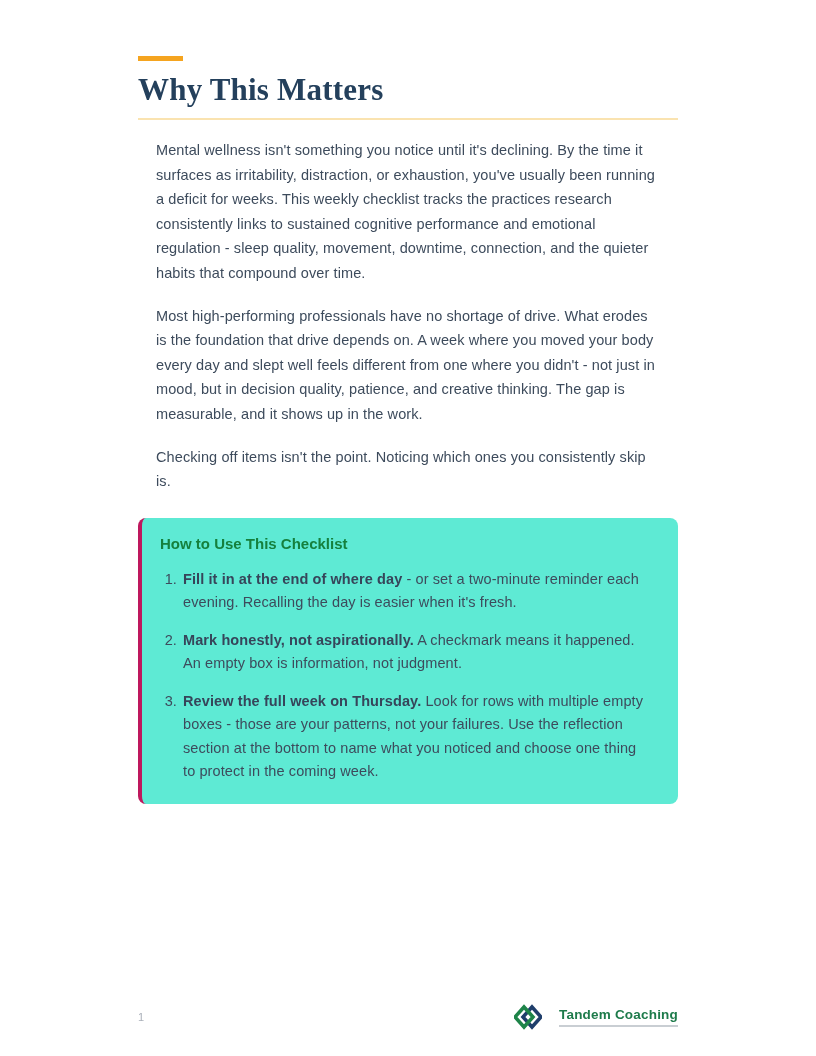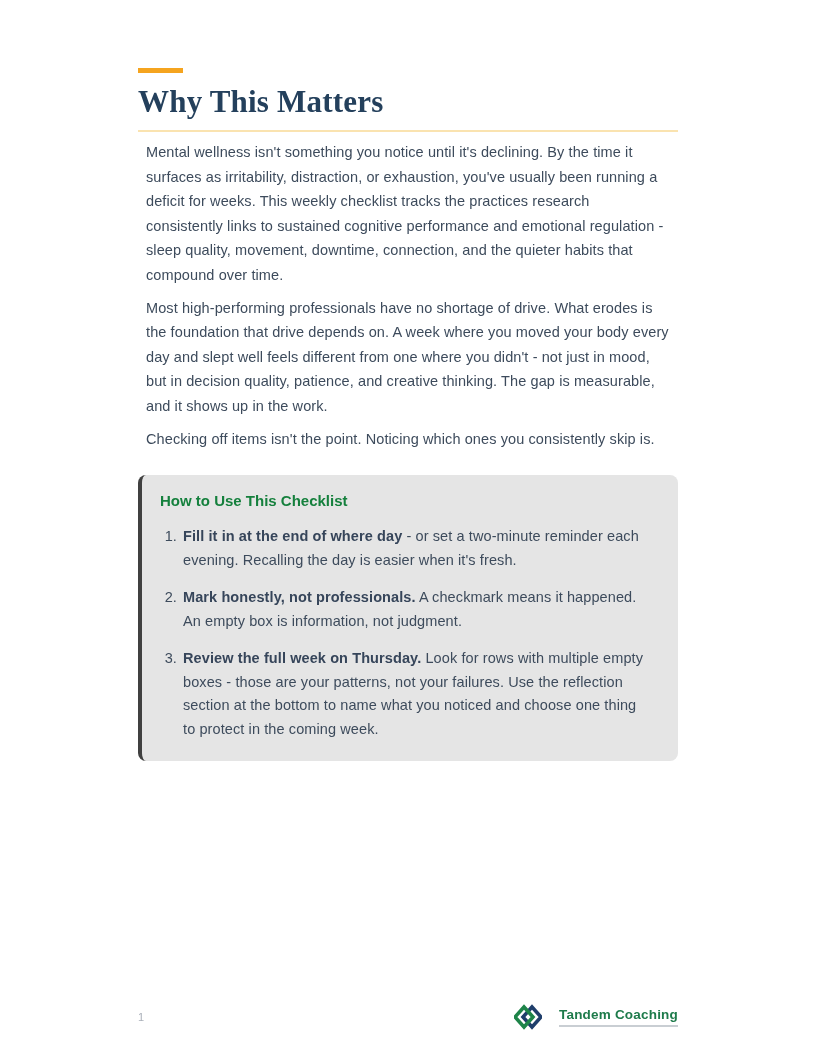--- a/index.html
+++ b/index.html
@@ -2,21 +2,21 @@
 <html><head>
 <meta charset="utf-8">
 <style>
   html,body{margin:0;padding:0;background:#ffffff;}
   .page{
     position:relative;
     width:676px;height:1056px;
     margin:0 auto;
     background:#ffffff;
     box-sizing:border-box;
-    padding:12px 68px;
+    padding:0 68px;
     font-family:"Liberation Sans", sans-serif;
     overflow:hidden;
   }
   .accent-bar{
     margin-top:56px;
     width:45px;height:5px;
     background:#F5A41F;
   }
   h1.page-title{
     margin:12px 0 0 0;
@@ -25,33 +25,33 @@
     font-size:31px;
     line-height:34px;
     color:#24405C;
     letter-spacing:0.2px;
   }
   .title-rule{
     margin-top:11px;
     border-bottom:2px solid #FAE3B0;
   }
   p.body-para{
-    margin:8px;
+    margin:18px;
     font-size:14.5px;
     line-height:24.6px;
     color:#3D4B5C;
     letter-spacing:0.1px;
   }
   .para-1{margin-top:18px;}
   .para-2{margin-top:13px;}
   .para-3{margin-top:16px;}
   .callout{
     margin-top:24px;
-    background:#e5e5e5;
-    border-left:4px solid #404040;
+    background:#5eead4;
+    border-left:4px solid #be185d;
     border-radius:8px;
     padding:15px 28px 20px 18px;
     box-sizing:border-box;
   }
   .callout-heading{
     color:#15803D;
     font-weight:bold;
     font-size:15px;
     line-height:22px;
   }
@@ -122,21 +122,21 @@
     <div class="callout-heading">How to Use This Checklist</div>
     <div class="callout-list">
 
       <div class="callout-item">
         <span class="item-number">1.</span>
         <span class="item-text"><strong>Fill it in at the end of where day</strong><span> - or set a two-minute reminder each evening. Recalling the day is easier when it's fresh.</span></span>
       </div>
 
       <div class="callout-item">
         <span class="item-number">2.</span>
-        <span class="item-text"><strong>Mark honestly, not professionals.</strong><span> A checkmark means it happened. An empty box is information, not judgment.</span></span>
+        <span class="item-text"><strong>Mark honestly, not aspirationally.</strong><span> A checkmark means it happened. An empty box is information, not judgment.</span></span>
       </div>
 
       <div class="callout-item">
         <span class="item-number">3.</span>
         <span class="item-text"><strong>Review the full week on Thursday.</strong><span> Look for rows with multiple empty boxes - those are your patterns, not your failures. Use the reflection section at the bottom to name what you noticed and choose one thing to protect in the coming week.</span></span>
       </div>
 
     </div>
   </div>
 

